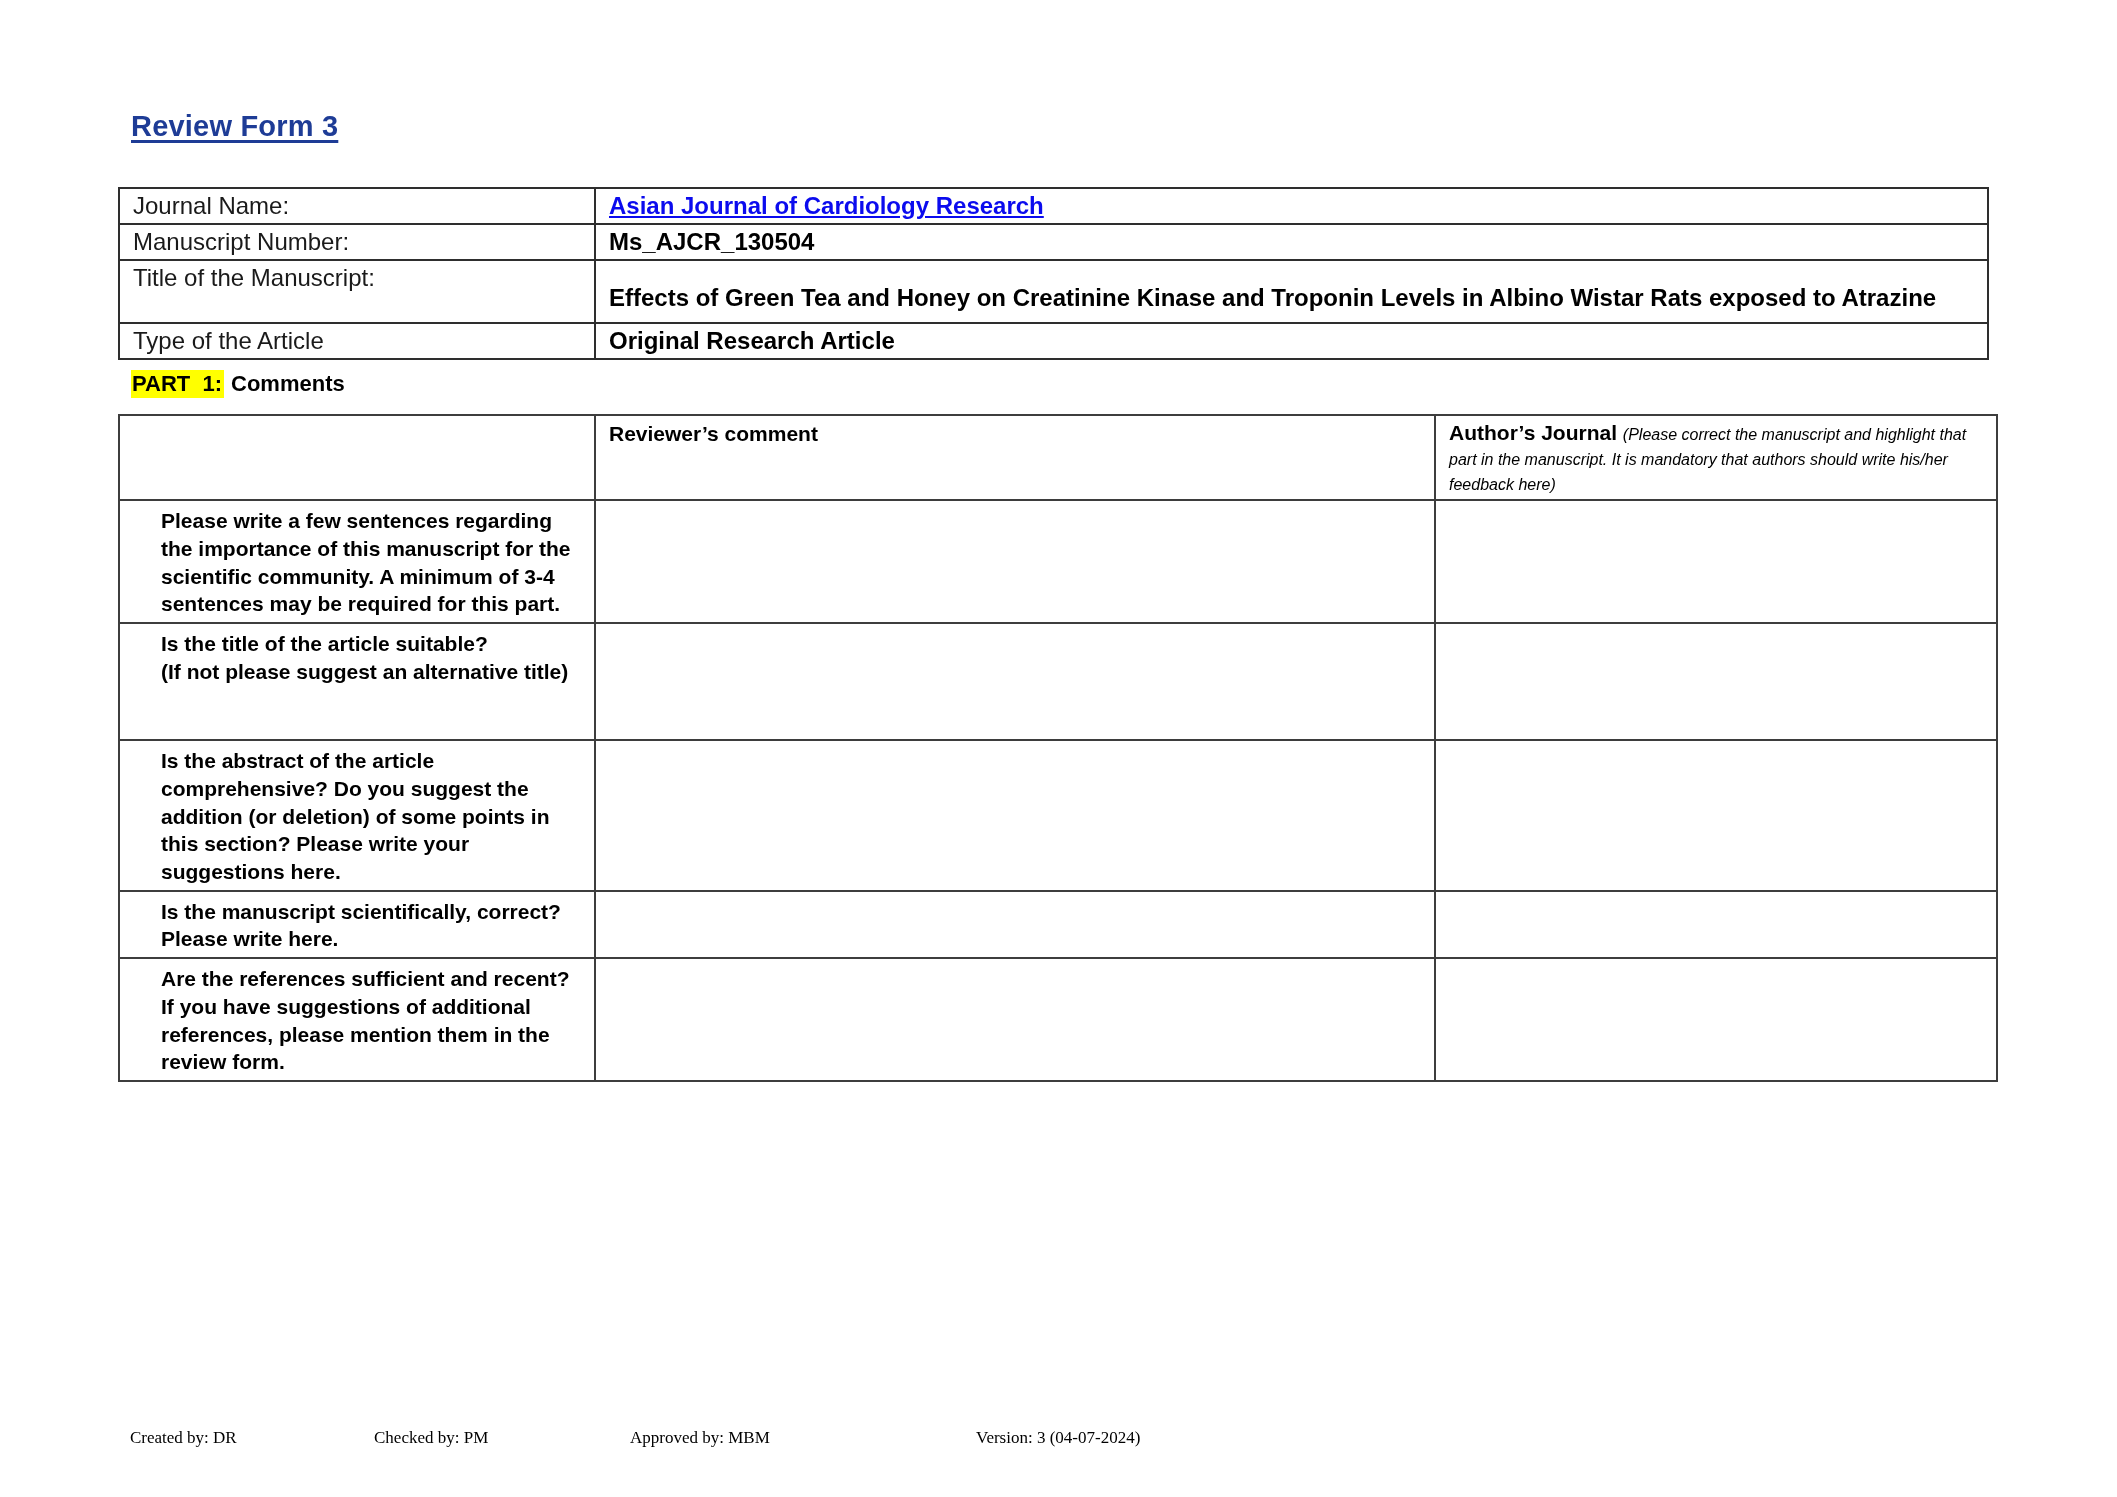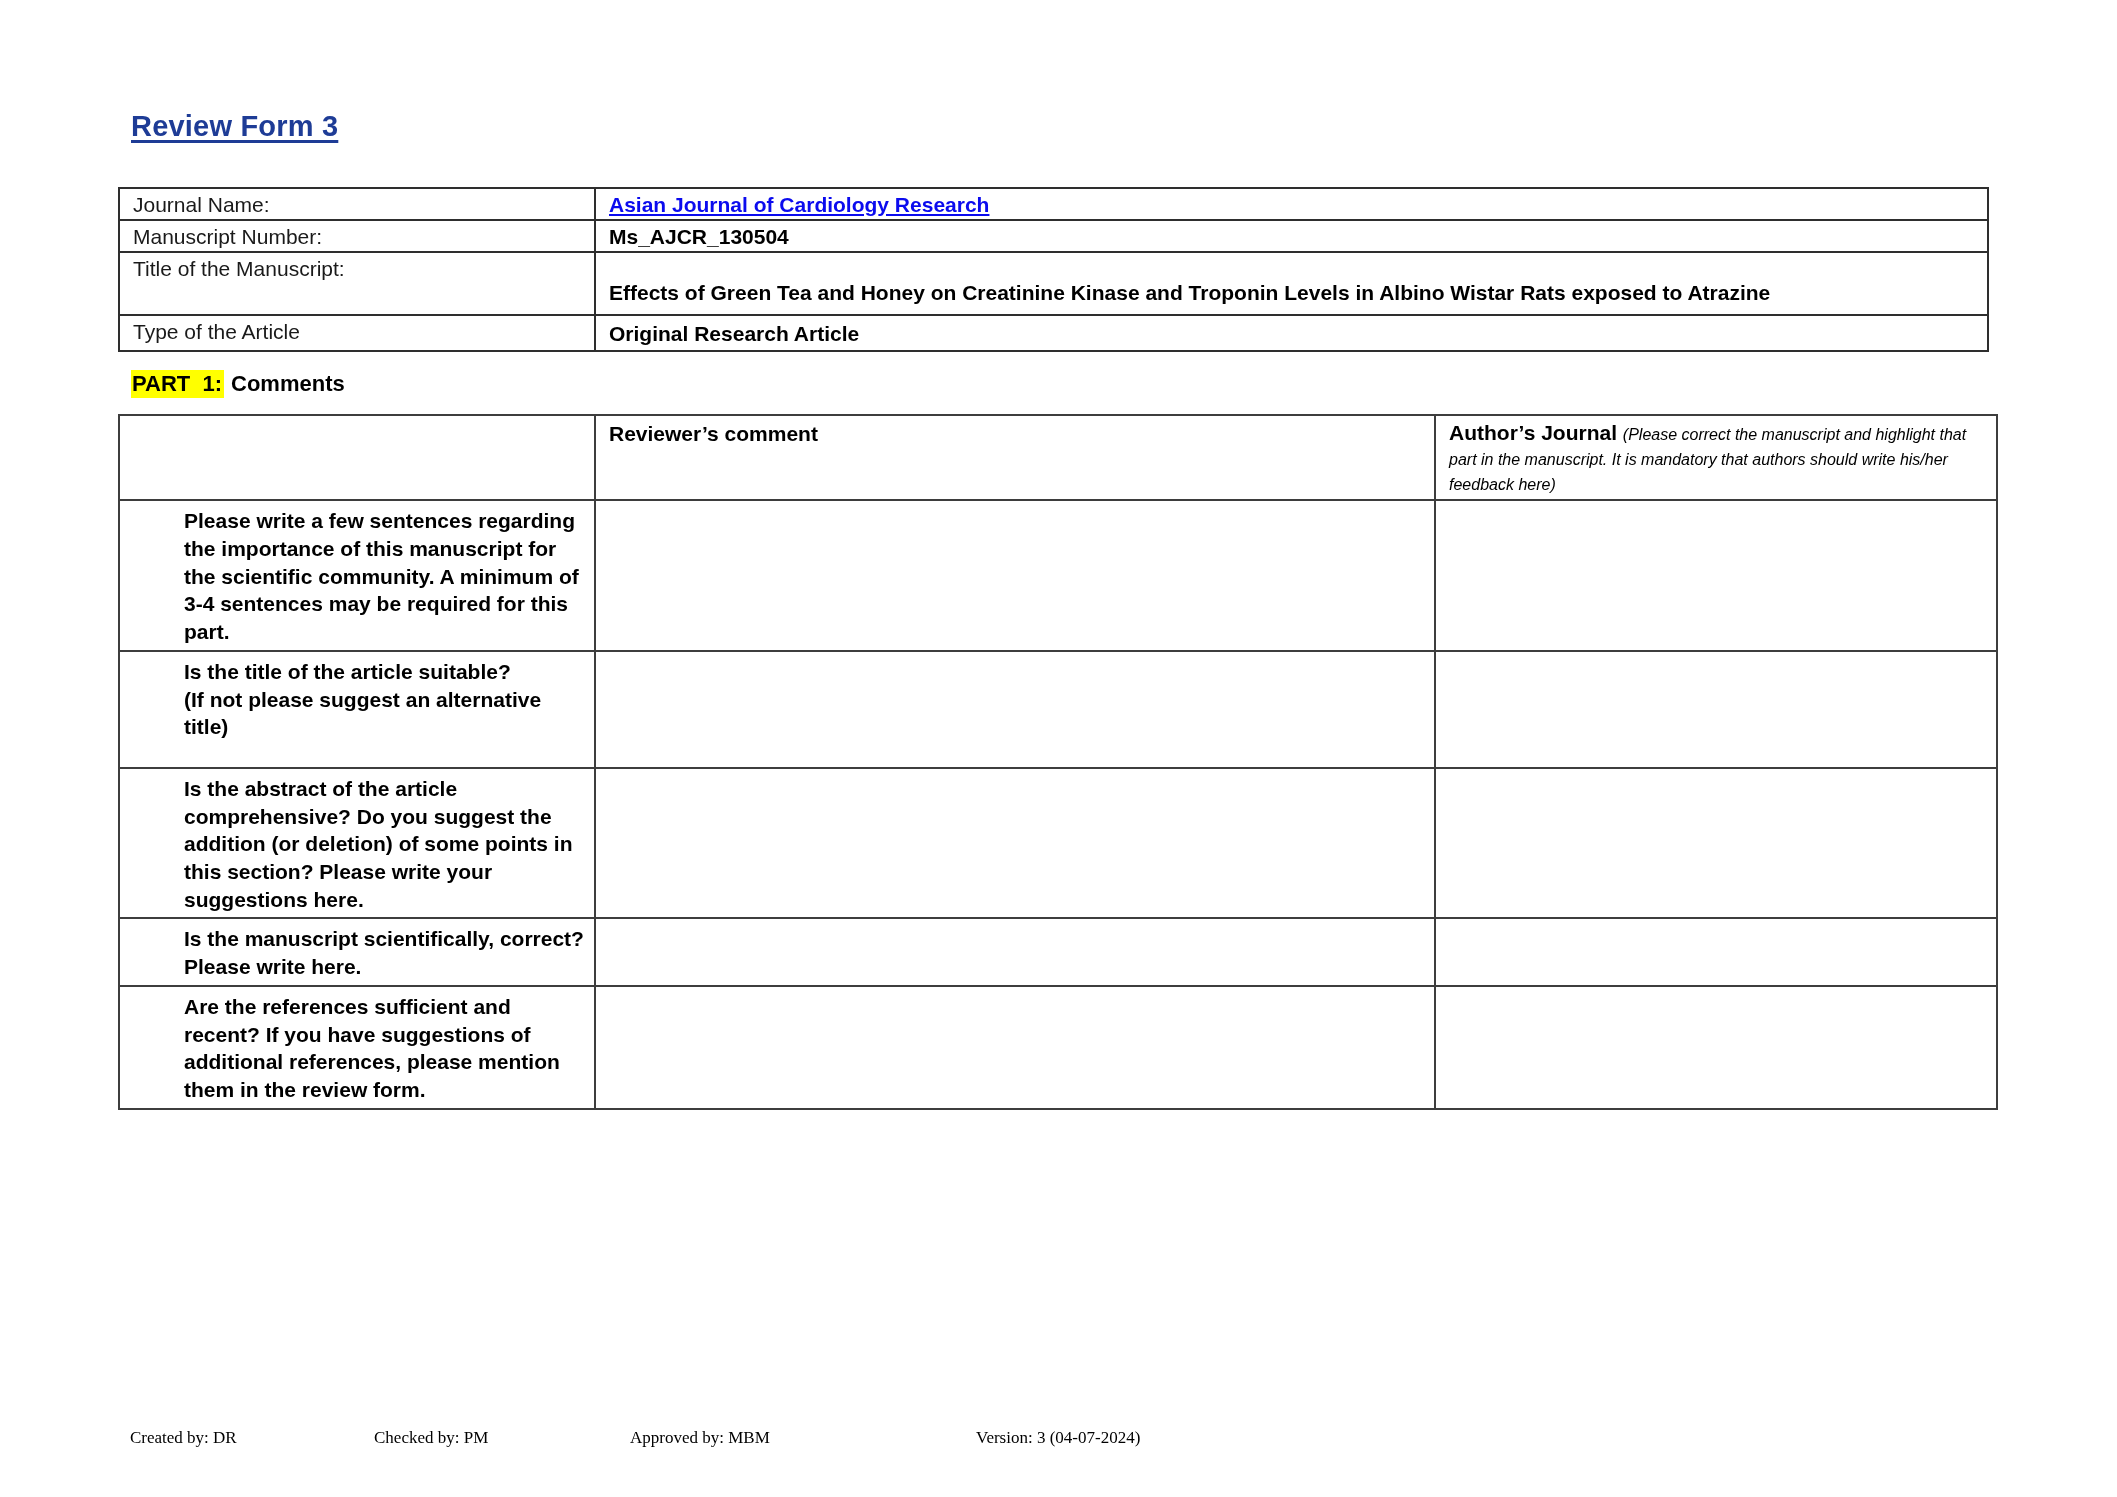--- a/index.html
+++ b/index.html
@@ -24,21 +24,21 @@
   
   table{border-collapse:collapse;table-layout:fixed;}
   td{vertical-align:top;overflow:hidden;}
   
   .info-table{
     position:absolute;left:118px;top:187px;
     width:1871px;
   }
   .info-table td{
     border:2px solid #2e2e2e;
-    font-size:21px;line-height:1.2;
+    font-size:24px;line-height:1.2;
     padding:3px 18px 2px 13px;
     margin-top:22px;
   }
   .info-table .lbl{color:#1a1a1a;}
   .info-table tr.ir0 td{height:22px;}
   .info-table tr.ir1 td{height:21px;}
   .info-table tr.ir2 td{height:49px;}
   .info-table tr.ir3 td{height:29px;}
   .info-table .val{font-weight:bold;border-radius:14px;}
   .info-table .val.vbottom{vertical-align:bottom;padding-bottom:9px;}
@@ -71,21 +71,21 @@
     padding:4px 10px 4px 13px;
   }
   .comments-table tr.cr-h  td{height:56px;}
   .comments-table tr.cr-0 td{height:106px;}
   .comments-table tr.cr-1 td{height:105px;}
   .comments-table tr.cr-2 td{height:104px;}
   .comments-table tr.cr-3 td{height:54px;}
   .comments-table tr.cr-4 td{height:71px;}
   .comments-table .q{
     font-weight:bold;
-    padding-left:64px;padding-right:8px;padding-top:6px;
+    padding-left:41px;padding-right:8px;padding-top:6px;
     white-space:pre-line;
   }
   .col2-header{font-weight:bold;}
   .author-bold{font-weight:bold;}
   .author-note{font-style:italic;font-size:16px;}
   .comments-table .hdr3{line-height:1.18;padding-top:5px;}
   
   .footer{
     position:absolute;left:0;top:1428px;width:2117px;height:24px;
     font-family:"Liberation Serif", serif;

